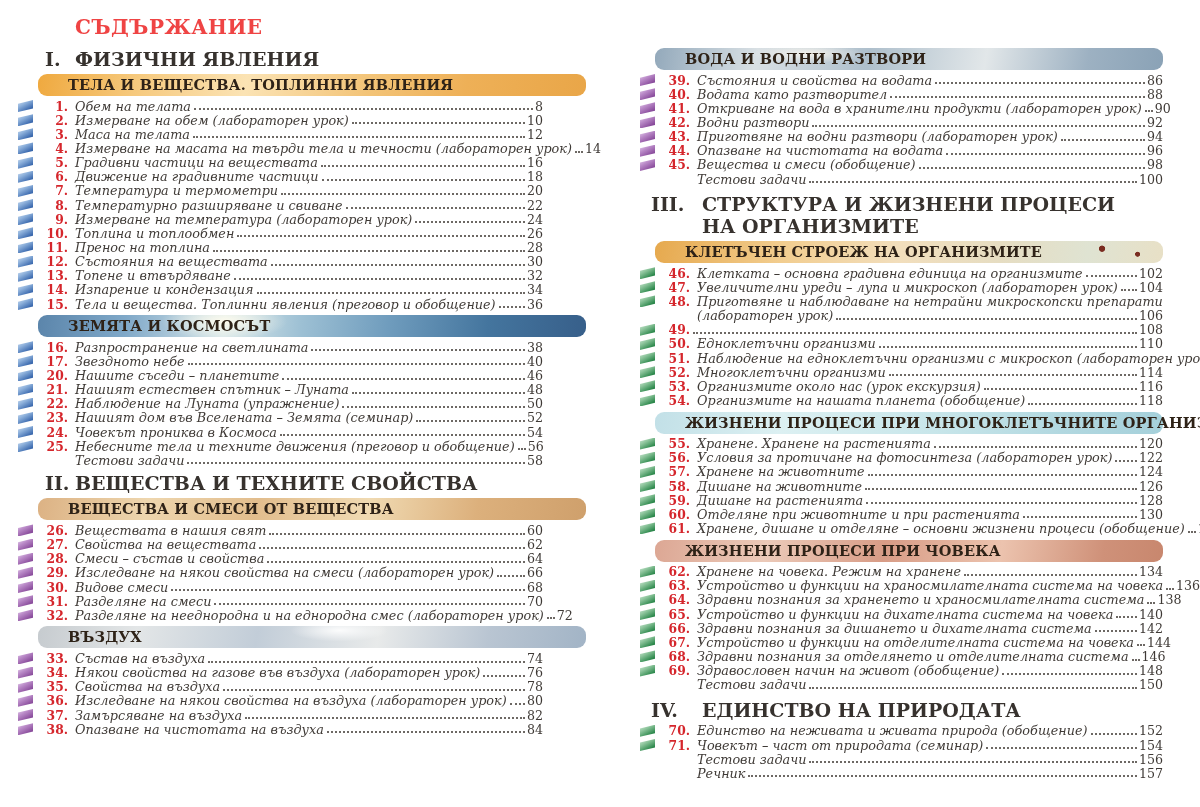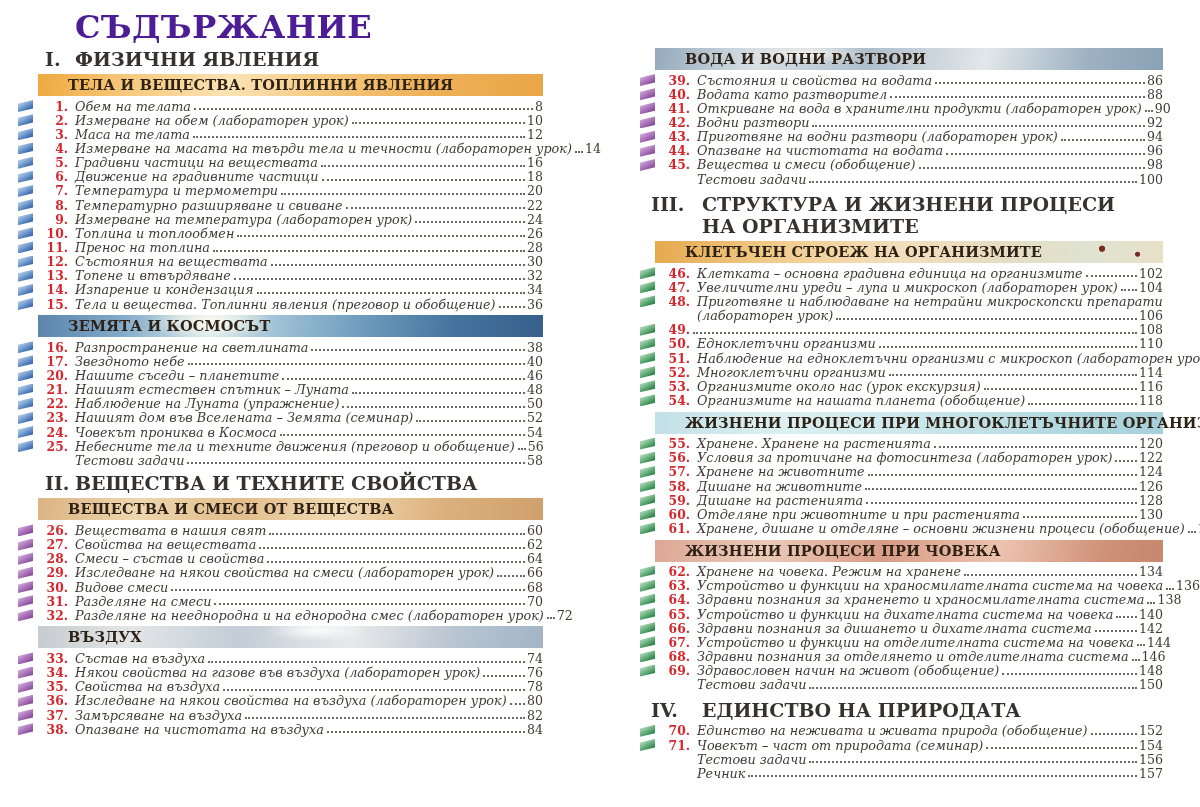--- a/index.html
+++ b/index.html
@@ -7,38 +7,38 @@
     width:1200px;height:807px;background:#ffffff;position:relative;overflow:hidden;
     font-family:"DejaVu Serif",serif;color:#3f3a36;
     -webkit-font-smoothing:antialiased;
   }
   .page{position:absolute;inset:0;}
   .col{position:absolute;top:0;}
   .col-left{left:18px;width:525px;}
   .col-right{left:640px;width:523px;}
 
   .doc-title{
-    margin:12px 0 0 57px;font-size:32px;font-weight:bold;color:#4c1d95;
+    margin:12px 0 0 57px;font-size:20px;font-weight:bold;color:#ef4444;
     letter-spacing:.5px;line-height:31px;font-family:"DejaVu Serif",serif;
   }
 
   .part{margin-top:5px;color:#37322e;font-weight:bold;font-size:19px;line-height:22px;}
   .col-right .part{margin-top:7px;}
   .part-line{display:flex;}
   .col-left  .part{padding-left:27px;}
   .col-left  .part-numeral, .col-left  .part-indent{width:30px;flex:0 0 30px;}
   .col-right .part{padding-left:3px;margin-left:8px;}
   .col-right .part-numeral, .col-right .part-indent{width:51px;flex:0 0 51px;}
   .part-title{white-space:nowrap;}
 
   .band{
     margin-top:4px;height:22px;display:flex;align-items:center;
-    padding-left:30px;box-sizing:border-box;
+    padding-left:30px;box-sizing:border-box;border-radius:9px;
   }
-  .col-left  .band{margin-left:20px;width:505px;}
+  .col-left  .band{margin-left:20px;width:548px;}
   .col-right .band{margin-left:15px;width:508px;}
   .col-right .blocks > .band:first-child{margin-top:48px;}
   .band-title{
     font-weight:bold;font-size:14.5px;color:#2e2217;letter-spacing:.2px;
     white-space:nowrap;line-height:22px;
   }
   .theme-orange{background:linear-gradient(100deg,#efa93f 0%,#f6c97d 18%,#fbe3b4 38%,#f3c478 60%,#eeb057 78%,#e9a648 100%);}
   .theme-space{background:
      radial-gradient(ellipse 90px 26px at 34% 30%, rgba(255,252,238,.95) 0%, rgba(255,252,238,0) 70%),
      linear-gradient(95deg,#5b85ab 0%,#7fa8c8 16%,#d9e8ea 34%,#9dc0d4 48%,#6f9cbd 64%,#44759e 82%,#375f8a 100%);}

